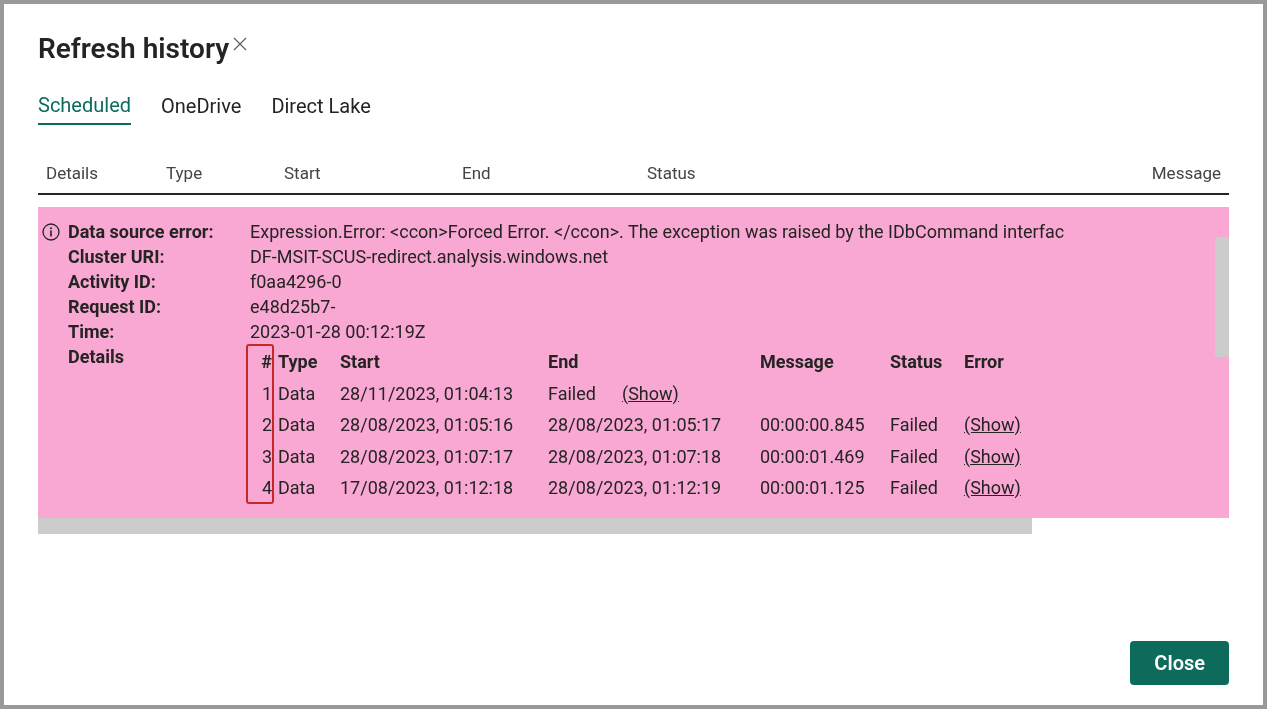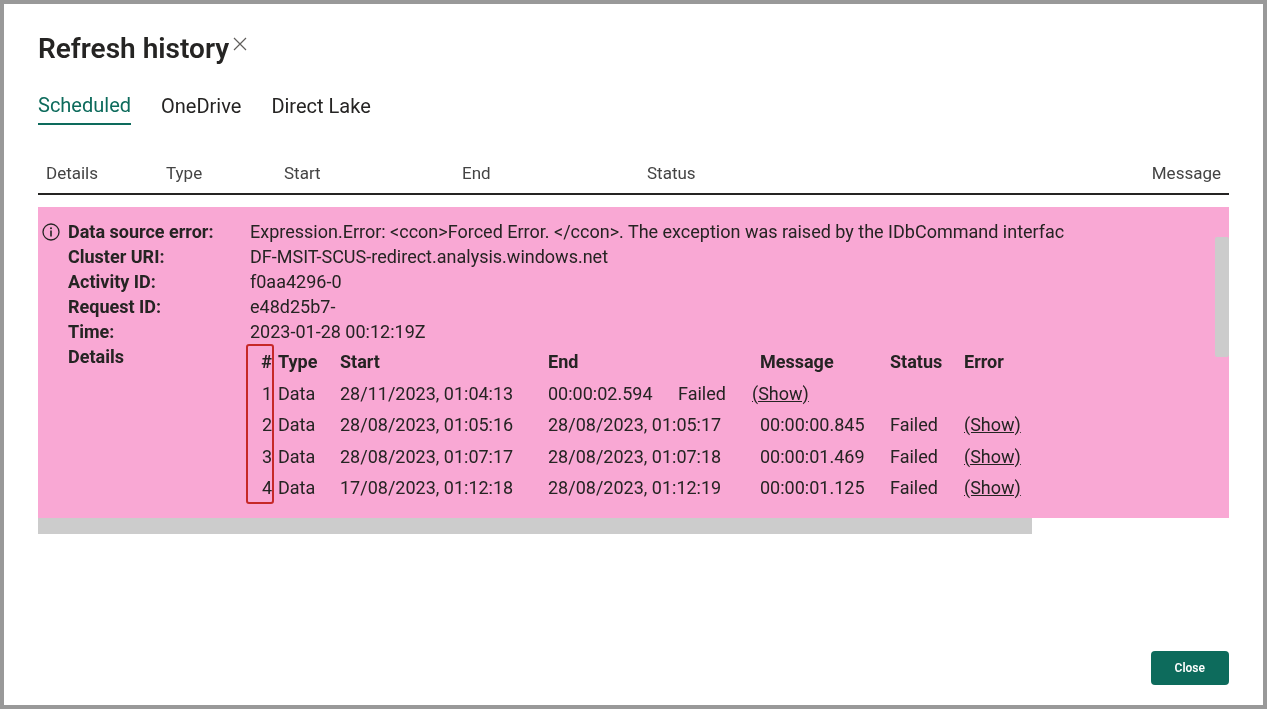--- a/index.html
+++ b/index.html
@@ -176,21 +176,21 @@
       display: flex;
       justify-content: flex-end;
       margin-top: auto;
       padding-top: 20px;
     }
     .btn-close {
       background: #0d6b5c;
       color: #fff;
       border: none;
       border-radius: 4px;
-      font-size: 12px;
+      font-size: 20px;
       font-weight: 600;
       padding: 10px 24px;
       cursor: pointer;
       font-family: inherit;
     }
   </style>
 </head>
 <body>
 
 <div class="dialog">
@@ -261,21 +261,20 @@
             <div class="c-start">Start</div>
             <div class="c-end">End</div>
             <div class="c-dur">Message</div>
             <div class="c-stat">Status</div>
             <div class="c-err">Error</div>
           </div>
           <div class="dt-row">
             <div class="c-num">1</div>
             <div class="c-type">Data</div>
             <div class="c-start">28/11/2023, 01:04:13</div>
-            <div class="c-dur">00:00:02.594</div>
             <div class="c-stat">Failed</div>
             <div class="c-err"><a>(Show)</a></div>
           </div>
           <div class="dt-row">
             <div class="c-num">2</div>
             <div class="c-type">Data</div>
             <div class="c-start">28/08/2023, 01:05:16</div>
             <div class="c-end">28/08/2023, 01:05:17</div>
             <div class="c-dur">00:00:00.845</div>
             <div class="c-stat">Failed</div>

